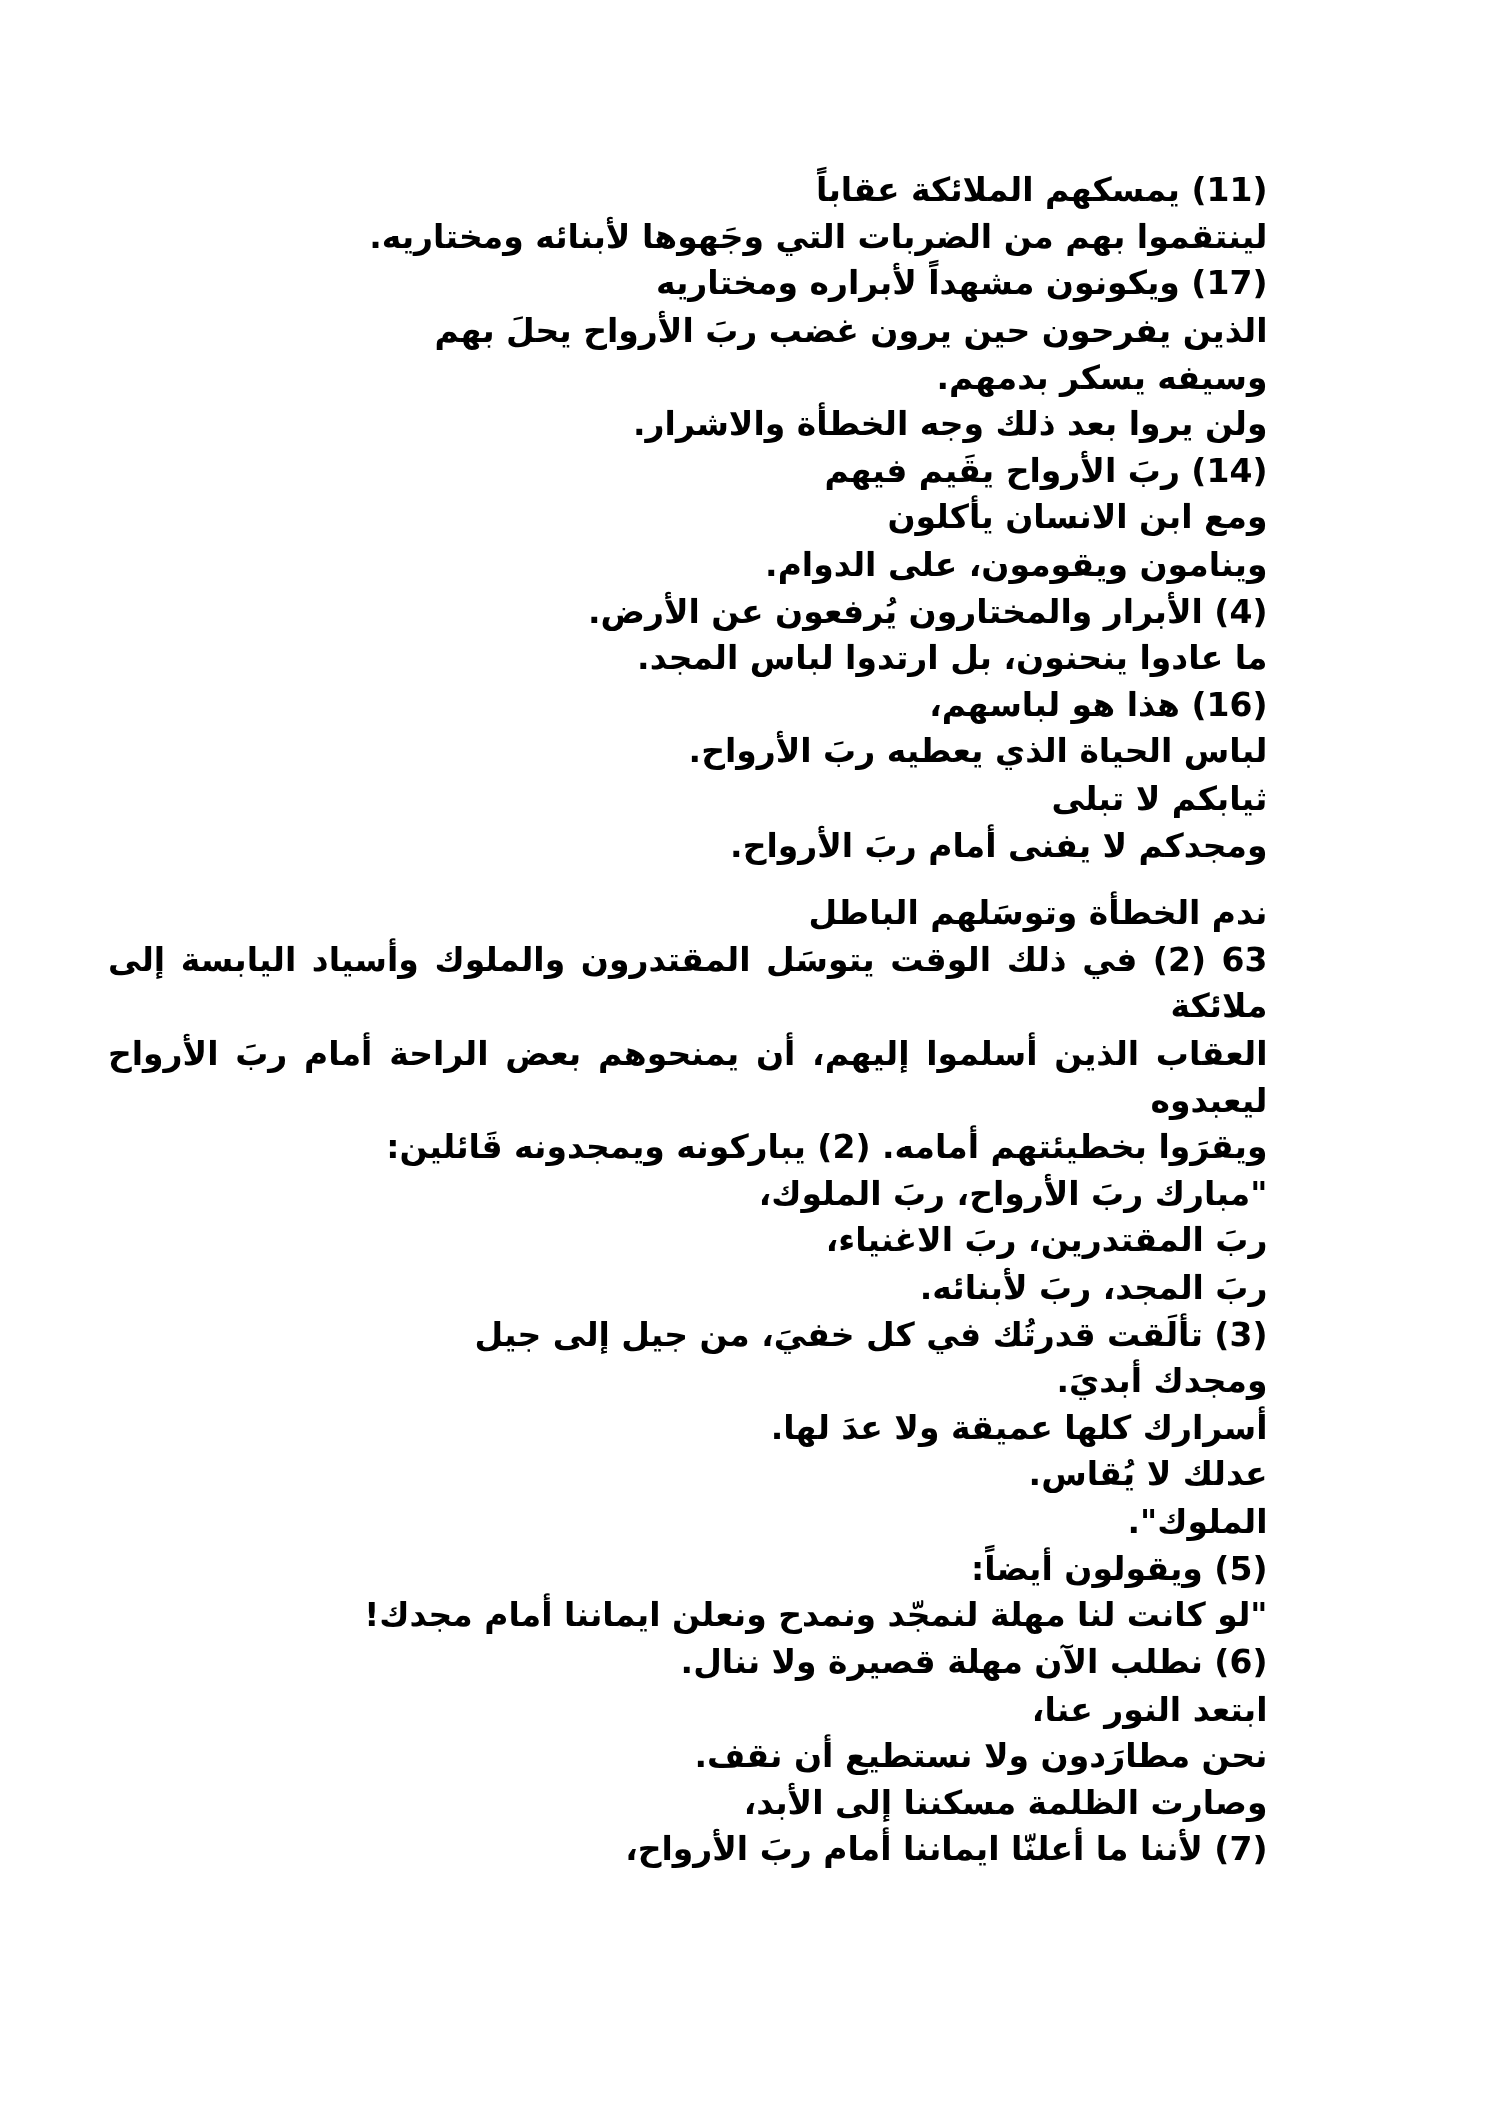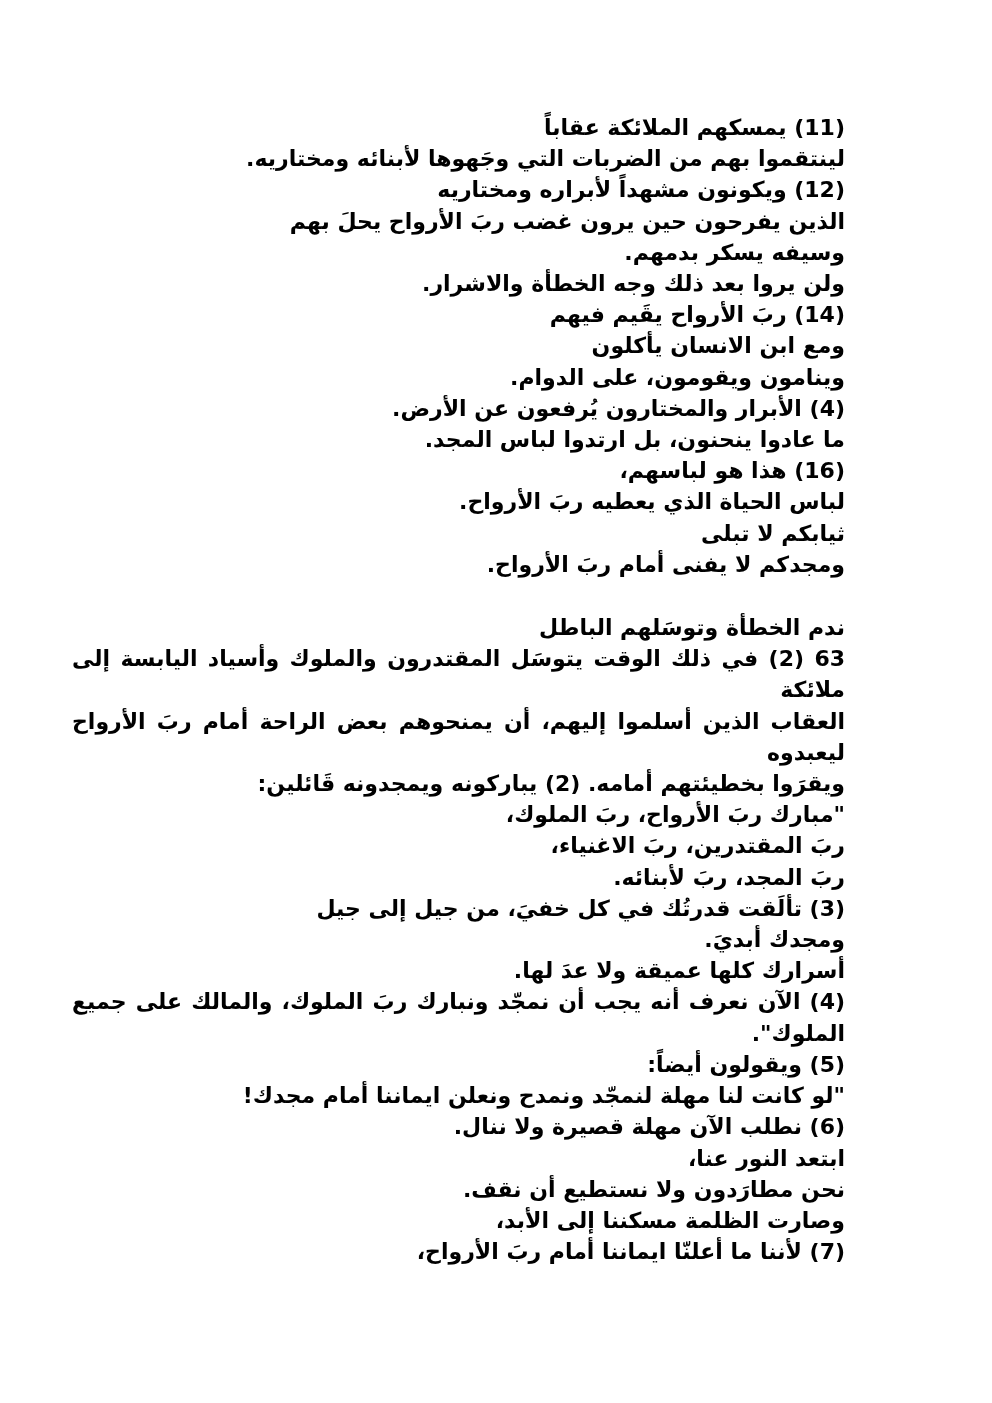--- a/index.html
+++ b/index.html
@@ -26,31 +26,31 @@
     color: #000000;
     text-align: right;
     direction: rtl;
     unicode-bidi: plaintext;
   }
   .line.justify {
     text-align: justify;
     text-align-last: justify;
   }
   .line.heading {
-    margin-top: 32px;
+    margin-top: 14px;
   }
 </style>
 </head>
 <body>
 
 <div class="page">
   <div class="content">
       <div class="line">(11) يمسكهم الملائكة عقاباً</div>
       <div class="line">لينتقموا بهم من الضربات التي وجَهوها لأبنائه ومختاريه.</div>
-      <div class="line">(12) ويكونون مشهداً لأبراره ومختاريه</div>
+      <div class="line">(17) ويكونون مشهداً لأبراره ومختاريه</div>
       <div class="line">الذين يفرحون حين يرون غضب ربَ الأرواح يحلَ بهم</div>
       <div class="line">وسيفه يسكر بدمهم.</div>
       <div class="line">ولن يروا بعد ذلك وجه الخطأة والاشرار.</div>
       <div class="line">(14) ربَ الأرواح يقَيم فيهم</div>
       <div class="line">ومع ابن الانسان يأكلون</div>
       <div class="line">وينامون ويقومون، على الدوام.</div>
       <div class="line">(4) الأبرار والمختارون يُرفعون عن الأرض.</div>
       <div class="line">ما عادوا ينحنون، بل ارتدوا لباس المجد.</div>
       <div class="line">(16) هذا هو لباسهم،</div>
       <div class="line">لباس الحياة الذي يعطيه ربَ الأرواح.</div>
@@ -59,21 +59,21 @@
       <div class="line heading">ندم الخطأة وتوسَلهم الباطل</div>
       <div class="line justify">63 (2) في ذلك الوقت يتوسَل المقتدرون والملوك وأسياد اليابسة إلى ملائكة</div>
       <div class="line justify">العقاب الذين أسلموا إليهم، أن يمنحوهم بعض الراحة أمام ربَ الأرواح ليعبدوه</div>
       <div class="line">ويقرَوا بخطيئتهم أمامه. (2) يباركونه ويمجدونه قَائلين:</div>
       <div class="line">"مبارك ربَ الأرواح، ربَ الملوك،</div>
       <div class="line">ربَ المقتدرين، ربَ الاغنياء،</div>
       <div class="line">ربَ المجد، ربَ لأبنائه.</div>
       <div class="line">(3) تألَقت قدرتُك في كل خفيَ، من جيل إلى جيل</div>
       <div class="line">ومجدك أبديَ.</div>
       <div class="line">أسرارك كلها عميقة ولا عدَ لها.</div>
-      <div class="line justify">(4) الآن نعرف أنه يجب أن نمجّد ونبارك ربَ الملوك، والمالك على جميع</div>
+      <div class="line">عدلك لا يُقاس.</div>
       <div class="line">الملوك".</div>
       <div class="line">(5) ويقولون أيضاً:</div>
       <div class="line">"لو كانت لنا مهلة لنمجّد ونمدح ونعلن ايماننا أمام مجدك!</div>
       <div class="line">(6) نطلب الآن مهلة قصيرة ولا ننال.</div>
       <div class="line">ابتعد النور عنا،</div>
       <div class="line">نحن مطارَدون ولا نستطيع أن نقف.</div>
       <div class="line">وصارت الظلمة مسكننا إلى الأبد،</div>
       <div class="line">(7) لأننا ما أعلنّا ايماننا أمام ربَ الأرواح،</div>
     </div>
 </div>

